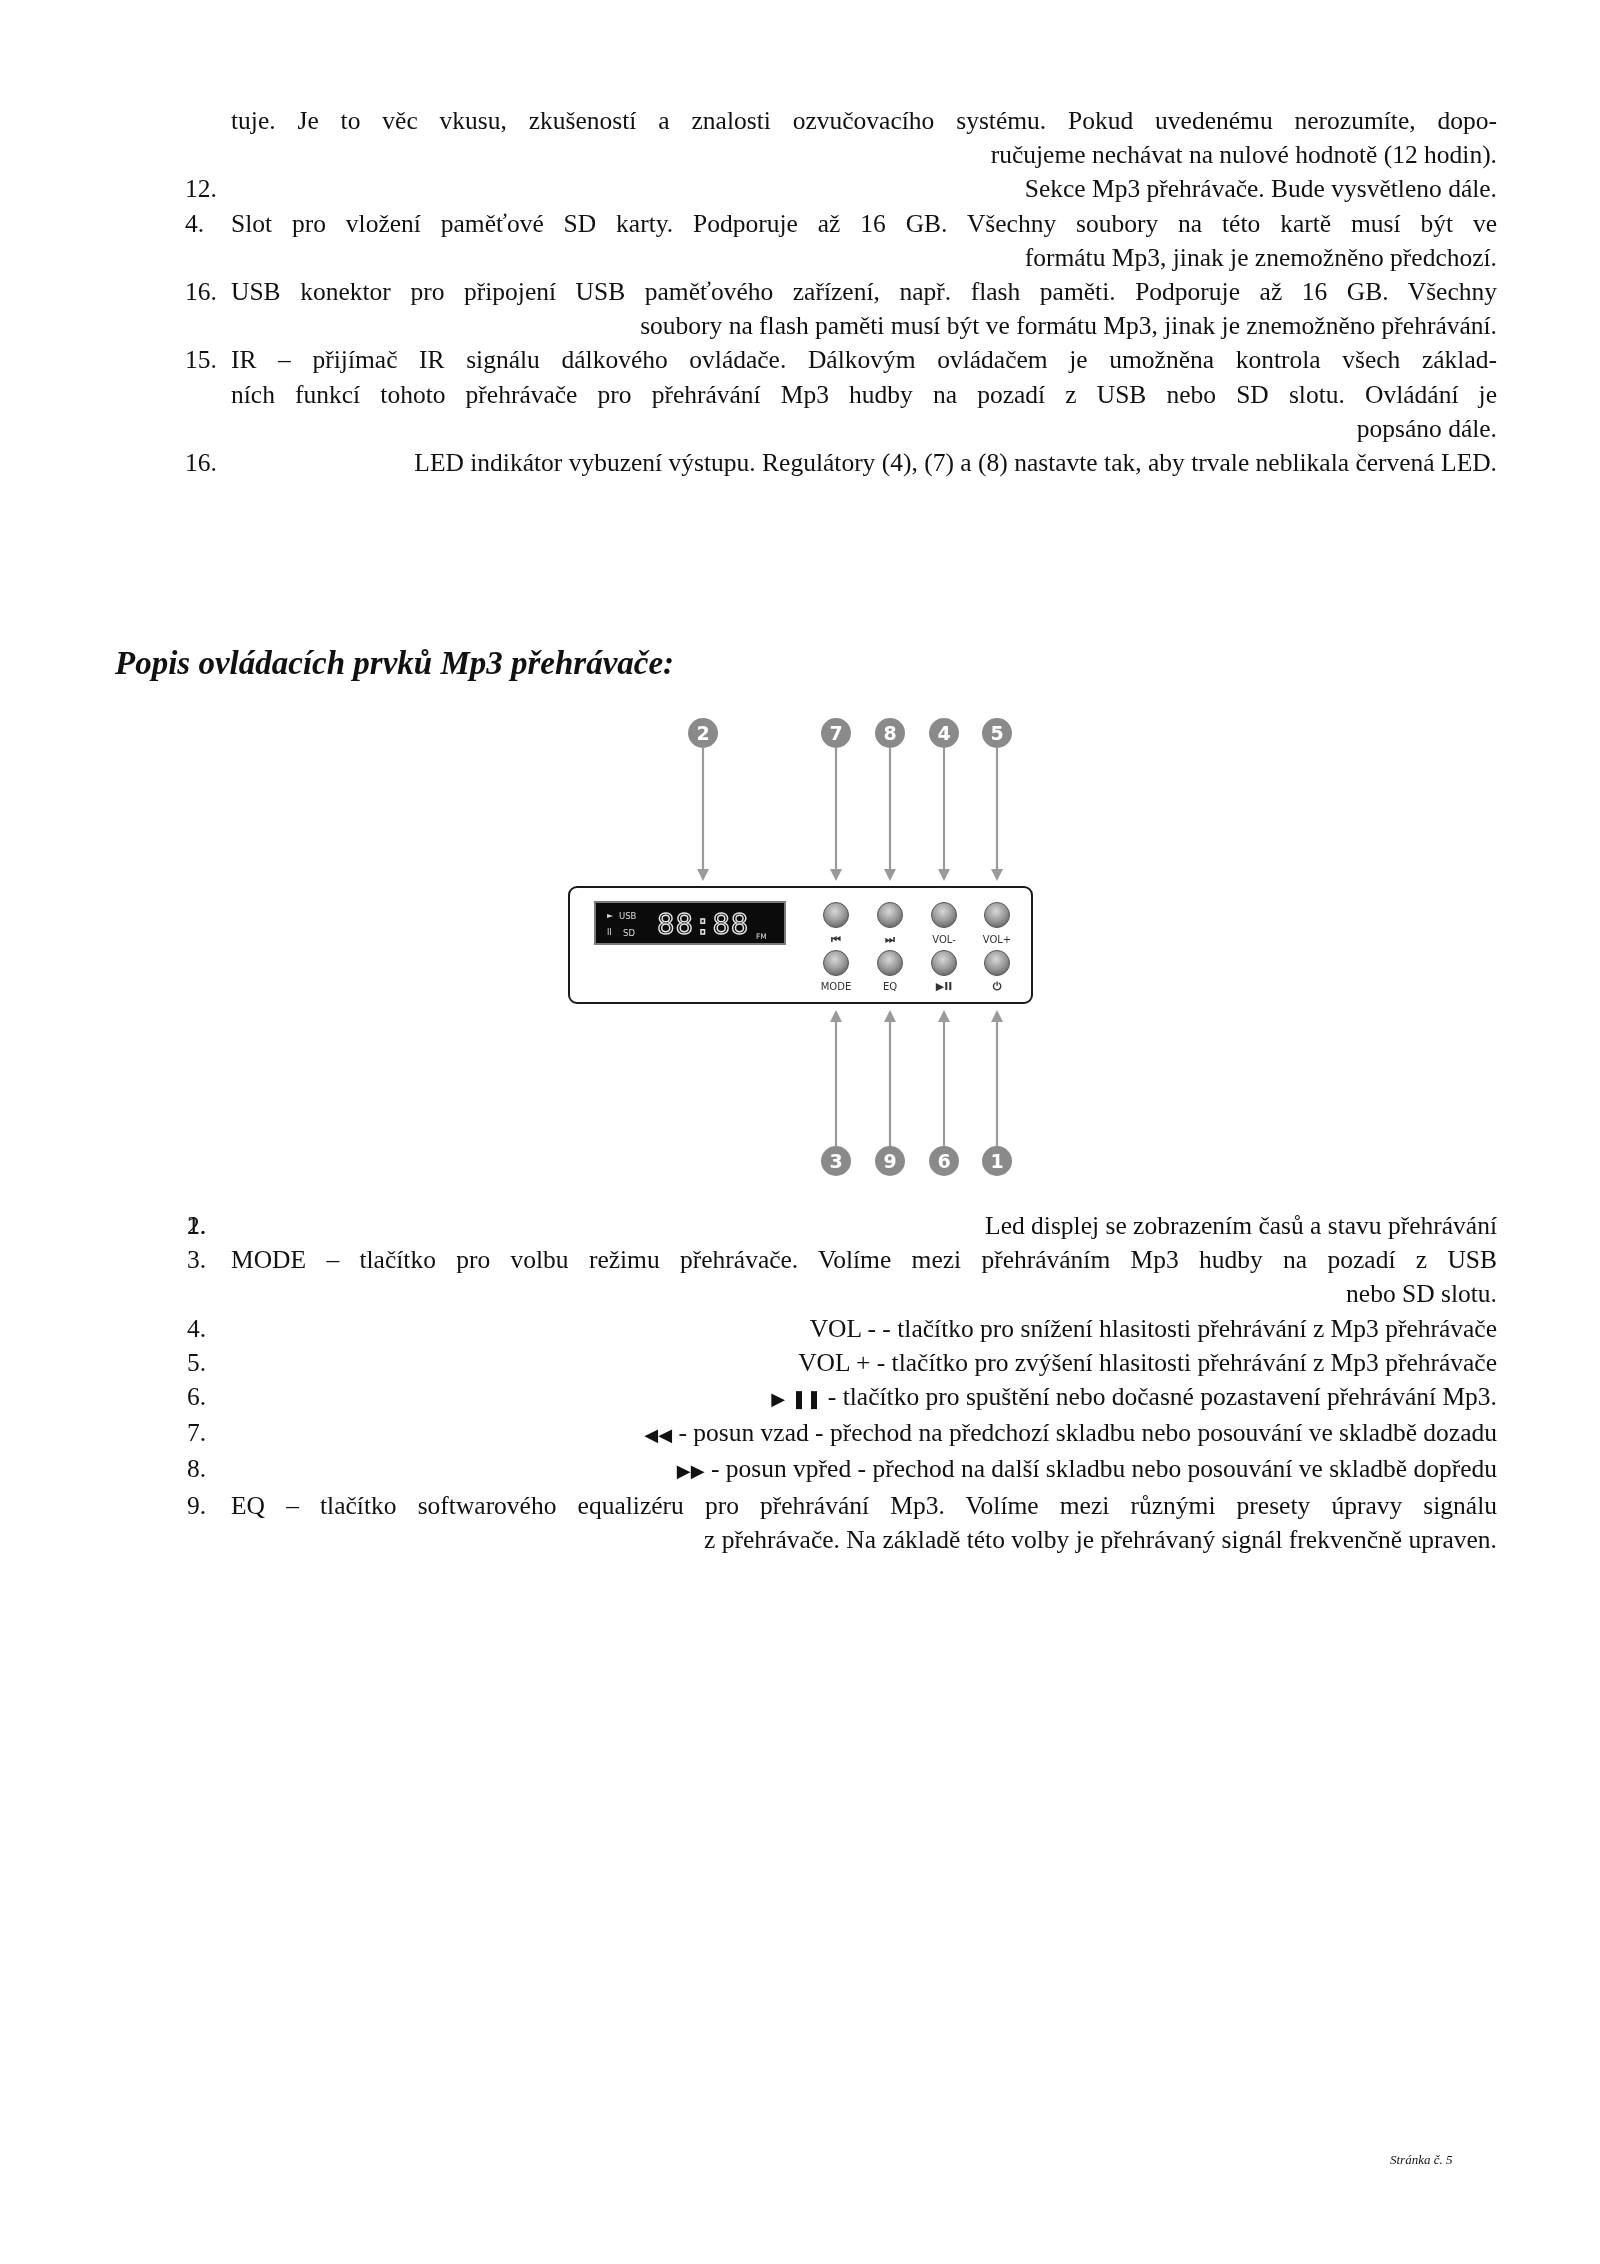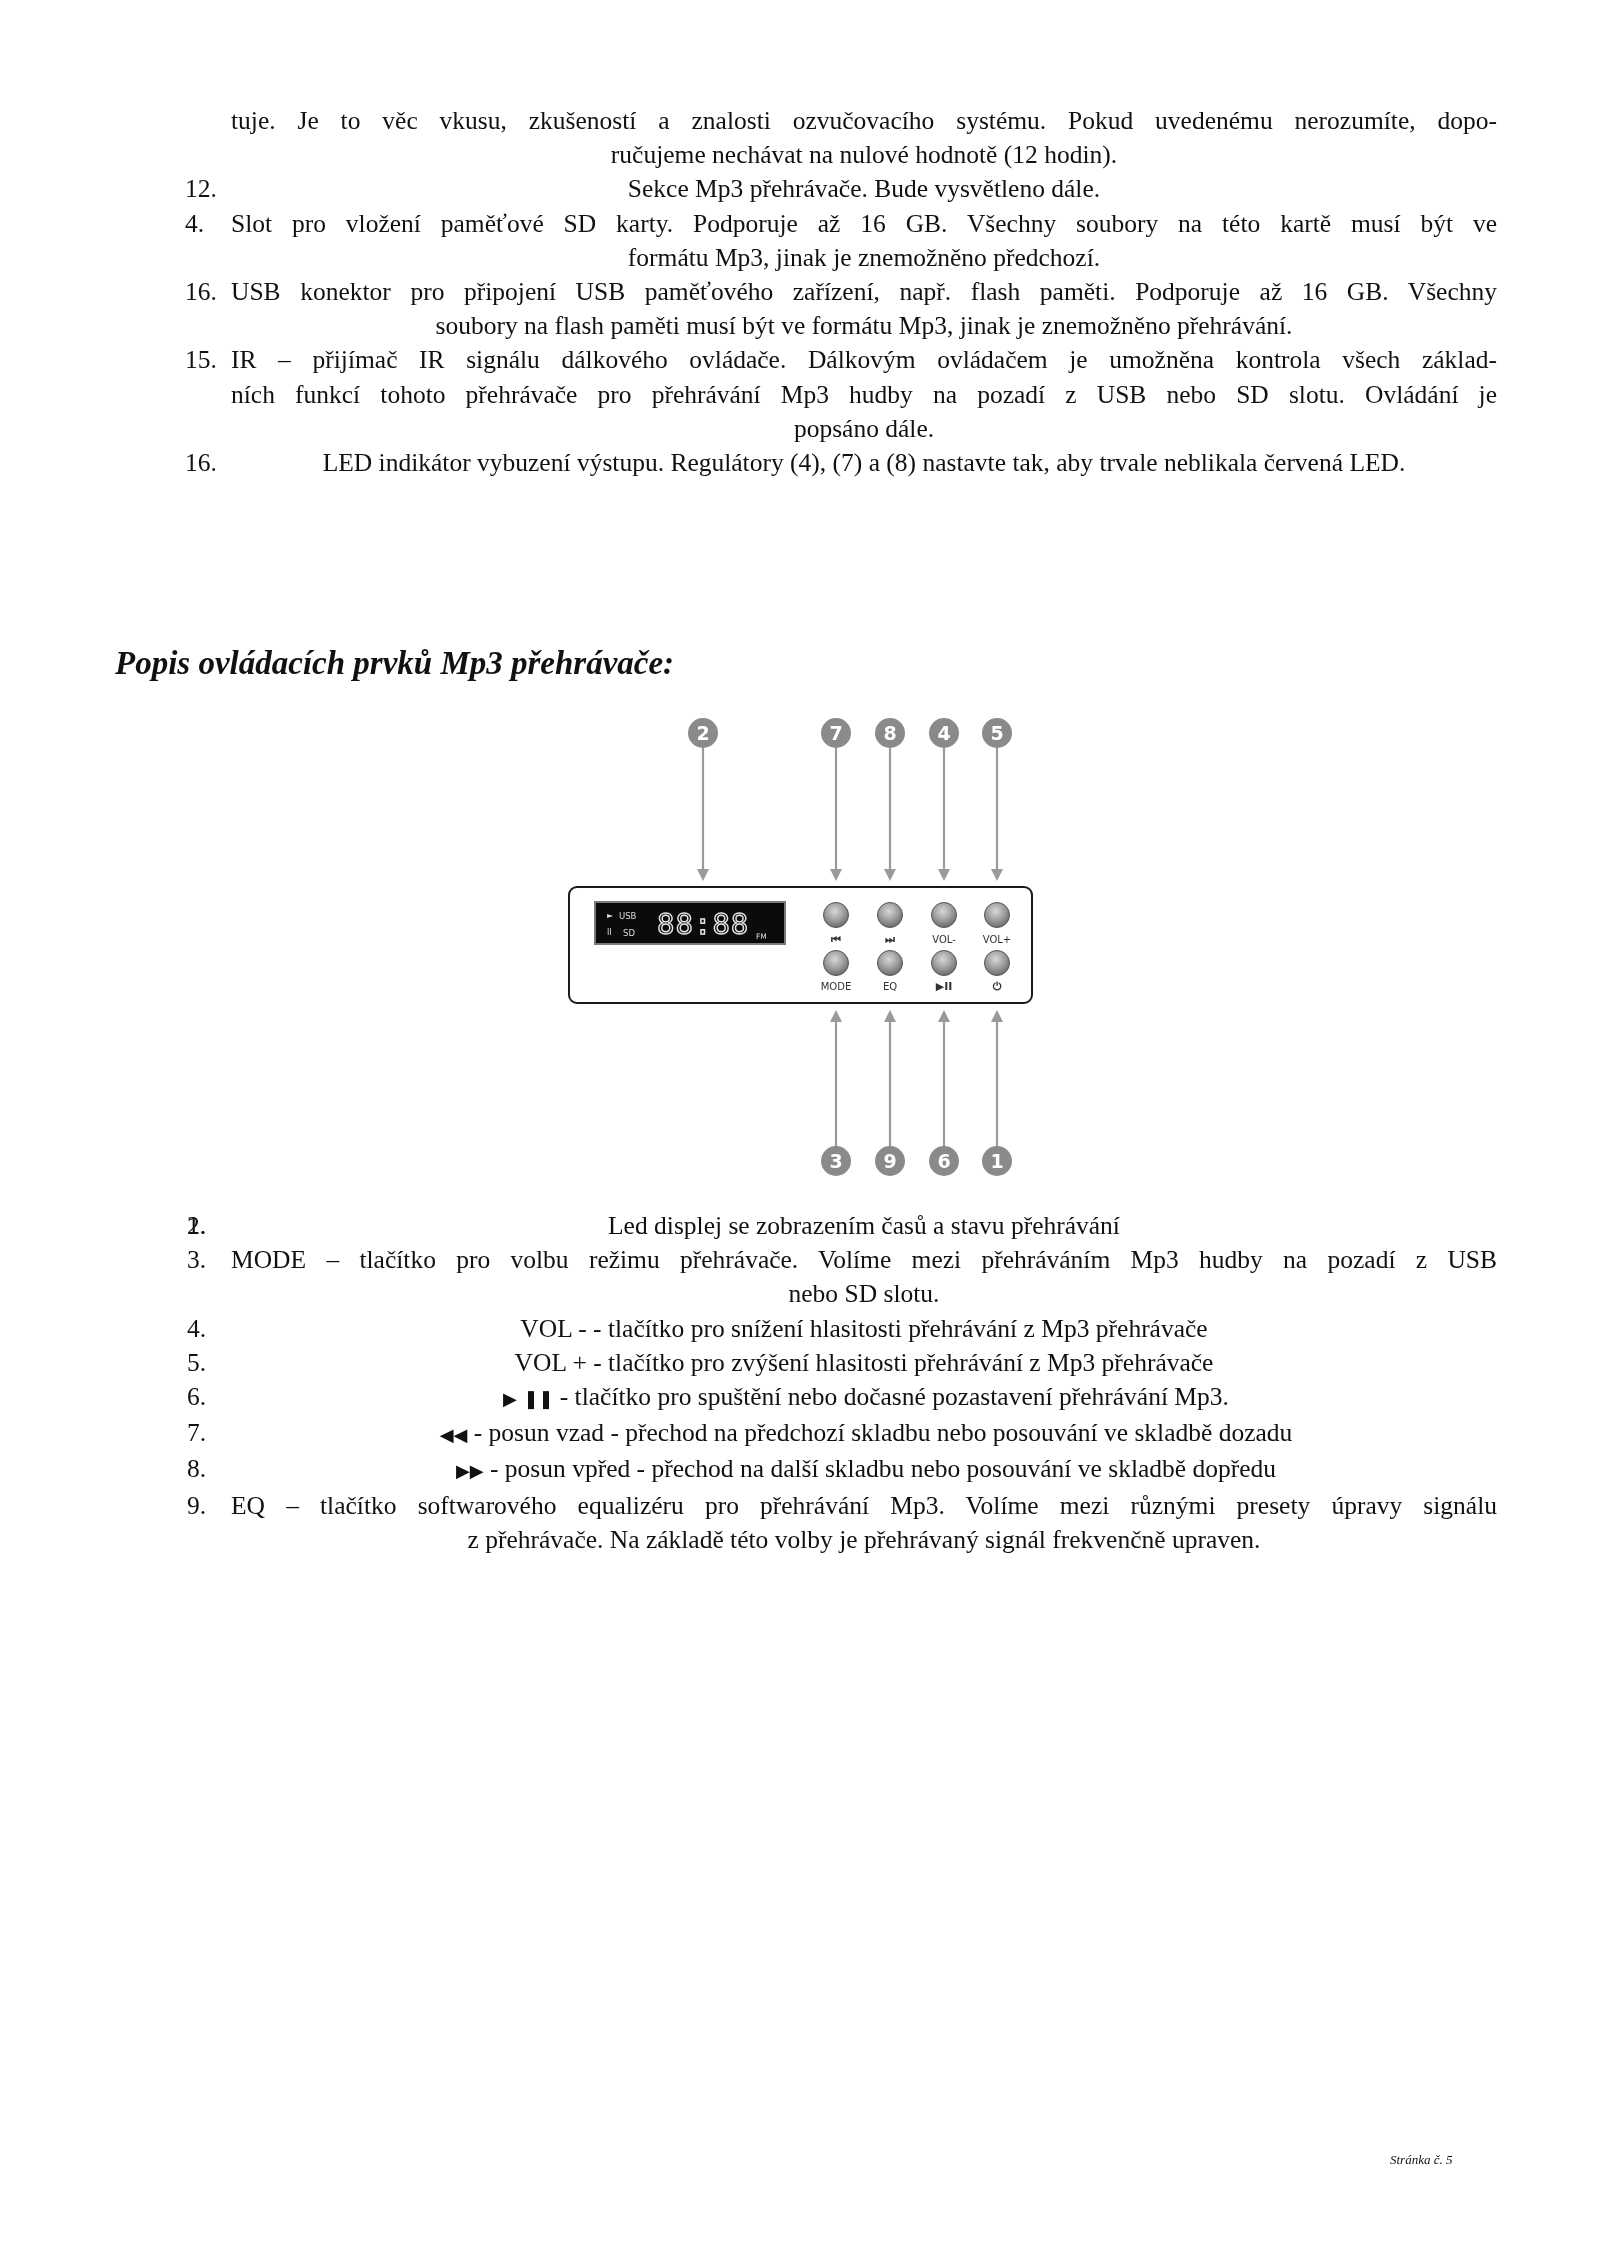--- a/index.html
+++ b/index.html
@@ -2,21 +2,21 @@
 <html><head>
 <meta charset="utf-8">
 <style>
   html, body { margin: 0; padding: 0; background: #ffffff; }
   body { width: 1600px; height: 2264px; position: relative; overflow: hidden;
          font-family: "Liberation Serif", "DejaVu Serif", serif; color: #111; }
   .list { position: absolute; left: 0; width: 1600px; font-size: 25.5px; line-height: 34.2px; }
   .item { position: relative; display: block; }
   .num  { position: absolute; text-align: left; }
   .txt  { display: block; margin-left: 231px; width: 1266px; text-align: justify; }
-  .txt.last-left { text-align: center; }
+  .txt.last-left { text-align: right; }
   #list-top { top: 104px; }
   #list-top .num { left: 185px; }
   #list-bottom { top: 1209px; }
   #list-bottom .num { left: 187px; }
   .glyph { font-family: "DejaVu Sans", sans-serif; font-size: 18px; font-weight: bold; }
   #section-heading { position: absolute; left: 115px; top: 645px; font-size: 33px;
          font-weight: bold; font-style: italic; margin: 0; }
   #page-footer { position: absolute; left: 1390px; top: 2152px; font-size: 13px; font-style: italic; }
   #diagram { position: absolute; left: 0; top: 0; width: 1600px; height: 2264px; pointer-events: none; }
   #diagram * { pointer-events: auto; }

